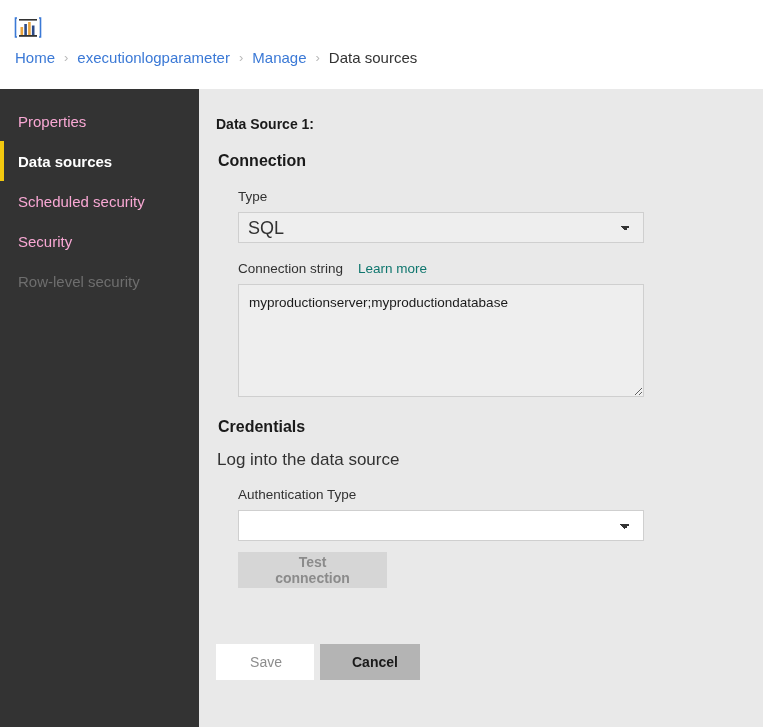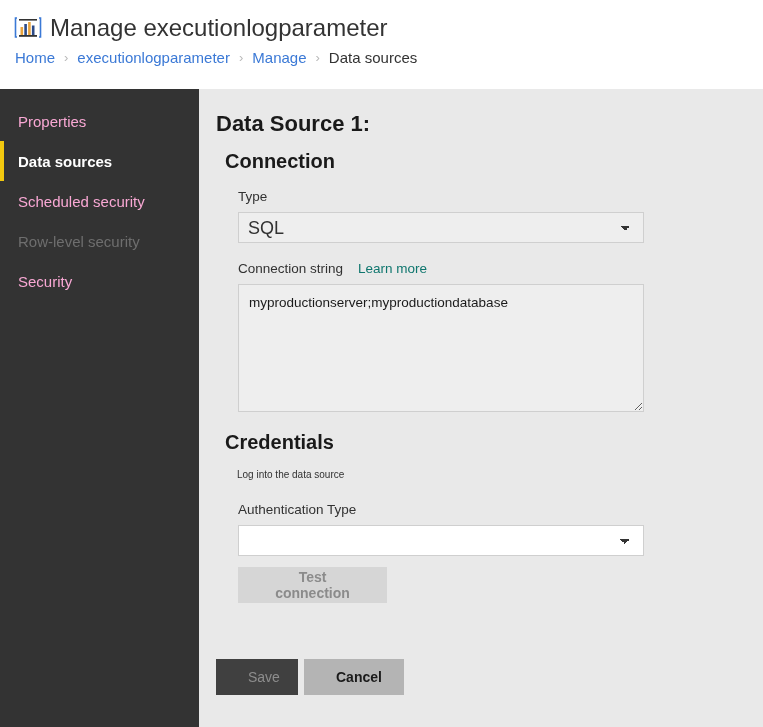--- a/index.html
+++ b/index.html
@@ -113,31 +113,31 @@
   
   .main {
     flex: 1 1 auto;
     background: #e9e9e9;
     padding: 0;
     box-sizing: border-box;
     overflow: hidden;
     position: relative;
   }
   .ds-title {
-    font-size: 22px;
+    font-size: 14px;
     font-weight: 700;
     color: #1a1a1a;
     padding: 24px 0 0 17px;
     line-height: 22px;
   }
   .section-h {
-    font-size: 20px;
+    font-size: 16px;
     font-weight: 700;
     color: #1a1a1a;
-    padding-left: 26px;
+    padding-left: 19px;
     margin-top: 16px;
     line-height: 20px;
   }
   .field-label {
     font-size: 13.5px;
     color: #323232;
     padding-left: 39px;
     margin-top: 17px;
     line-height: 18px;
     display: flex;
@@ -175,37 +175,37 @@
       calc(100% - 13px) 13px;
     background-size: 5px 5px, 5px 5px;
     background-repeat: no-repeat;
     cursor: pointer;
   }
   select.sel.white {
     background-color: #ffffff;
   }
   textarea.conn {
     width: 406px;
-    height: 128px;
+    height: 113px;
     box-sizing: border-box;
     font-family: "Liberation Sans", sans-serif;
     font-size: 13.5px;
     color: #1a1a1a;
     background: #eeeeee;
     border: 1px solid #cfcfcf;
     border-radius: 0;
     padding: 9px 10px;
     resize: both;
     overflow: auto;
     line-height: 17px;
   }
   .sub-text {
-    font-size: 10px;
+    font-size: 17px;
     color: #323232;
-    padding-left: 38px;
+    padding-left: 18px;
     margin-top: 14px;
     line-height: 18px;
   }
   .btn {
     font-family: "Liberation Sans", sans-serif;
     font-size: 14px;
     border: none;
     border-radius: 0;
     height: 36px;
     cursor: pointer;
@@ -219,25 +219,26 @@
     font-weight: 700;
     cursor: default;
   }
   .footer-btns {
     padding-left: 17px;
     margin-top: 56px;
     display: flex;
     gap: 6px;
   }
   .btn-save {
-    background: #404040;
+    background: #ffffff;
     color: #8d8d8d;
-    width: 82px;
+    width: 98px;
     font-weight: 400;
     cursor: default;
+    text-align: right;
   }
   .btn-cancel {
     background: #b4b4b4;
     color: #1a1a1a;
     width: 100px;
     font-weight: 700;
   }
 </style>
 </head>
 <body>
@@ -249,21 +250,20 @@
         <path d="M3 3 L1.5 3 L1.5 22 L3 22" fill="none" stroke="#3b79d6" stroke-width="1.6"></path>
         <path d="M25 3 L26.5 3 L26.5 22 L25 22" fill="none" stroke="#3b79d6" stroke-width="1.6"></path>
         <rect x="5" y="4" width="18" height="1.6" fill="#333333"></rect>
         <rect x="5" y="20" width="18" height="1.8" fill="#333333"></rect>
         <rect x="6.5" y="12" width="2.6" height="8" fill="#e8a33d"></rect>
         <rect x="10.3" y="9" width="2.6" height="11" fill="#2c4a86"></rect>
         <rect x="14.1" y="7" width="2.6" height="13" fill="#e8a33d"></rect>
         <rect x="17.9" y="10.5" width="2.6" height="9.5" fill="#2c4a86"></rect>
       </svg>
     </span>
-    <span class="page-title">Manage executionlogparameter</span>
   </div>
 
   <div class="breadcrumb">
     <span class="crumb-link">Home</span>
     <span class="crumb-sep">›</span>
     <span class="crumb-link">executionlogparameter</span>
     <span class="crumb-sep">›</span>
     <span class="crumb-link">Manage</span>
     <span class="crumb-sep">›</span>
     <span class="crumb-current">Data sources</span>
@@ -275,25 +275,25 @@
   <div class="sidebar">
     <div class="nav-item">
       <span>Properties</span>
     </div>
     <div class="nav-item selected">
       <span>Data sources</span>
     </div>
     <div class="nav-item">
       <span>Scheduled security</span>
     </div>
+    <div class="nav-item">
+      <span>Security</span>
+    </div>
     <div class="nav-item disabled">
       <span>Row-level security</span>
-    </div>
-    <div class="nav-item">
-      <span>Security</span>
     </div>
   </div>
 
   <div class="main">
 
     <div class="ds-title">Data Source 1:</div>
 
     <div class="section-h">Connection</div>
 
     <div class="field-label">

